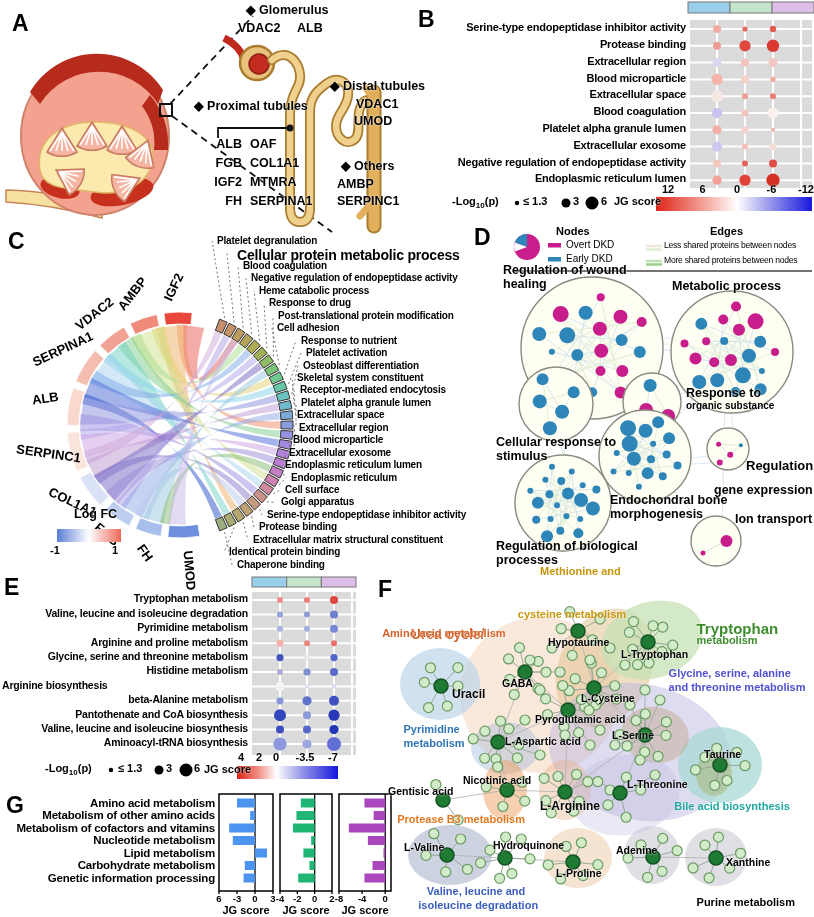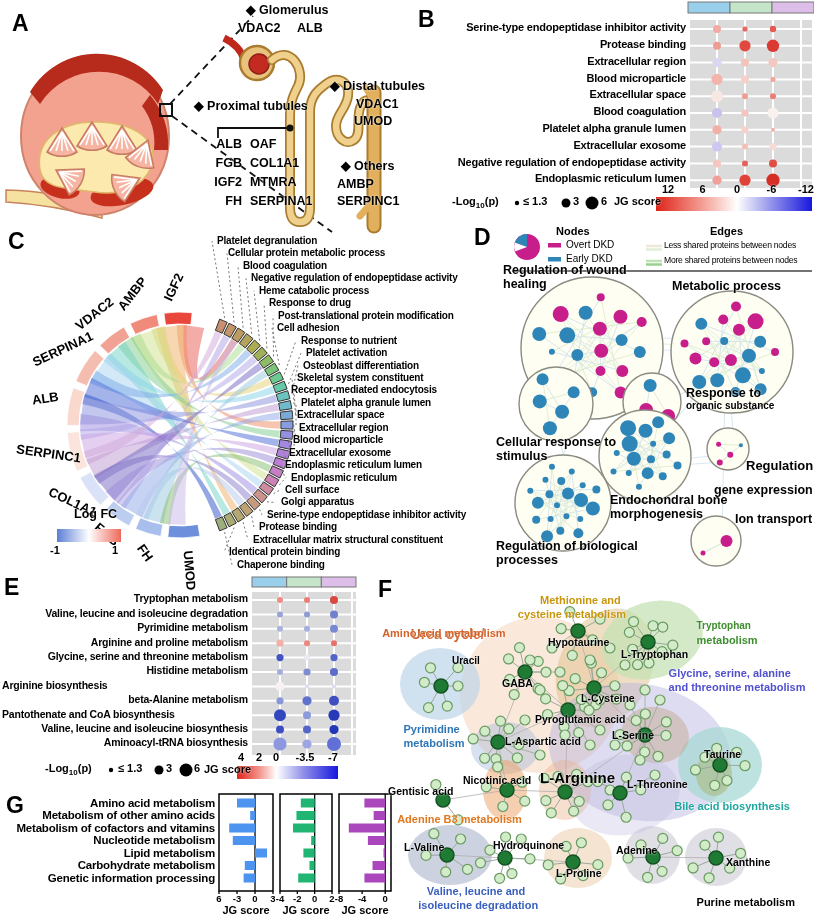--- a/index.html
+++ b/index.html
@@ -960,41 +960,41 @@
       <div class="lbl" style="left: 758.5px; top: 184px; font-size: 11px; width: 26px; text-align: center;">-6</div>
       <div class="lbl" style="left: 793px; top: 184px; font-size: 11px; width: 26px; text-align: center;">-12</div>
       <div class="lbl" style="left: 2px; top: 593.49px; font-size: 10.5px; width: 246px; text-align: right; letter-spacing: -0.2px;">Tryptophan metabolism</div>
       <div class="lbl" style="left: 2px; top: 607.89px; font-size: 10.5px; width: 246px; text-align: right; letter-spacing: -0.2px;">Valine, leucine and isoleucine degradation</div>
       <div class="lbl" style="left: 2px; top: 622.29px; font-size: 10.5px; width: 246px; text-align: right; letter-spacing: -0.2px;">Pyrimidine metabolism</div>
       <div class="lbl" style="left: 2px; top: 636.69px; font-size: 10.5px; width: 246px; text-align: right; letter-spacing: -0.2px;">Arginine and proline metabolism</div>
       <div class="lbl" style="left: 2px; top: 651.09px; font-size: 10.5px; width: 246px; text-align: right; letter-spacing: -0.2px;">Glycine, serine and threonine metabolism</div>
       <div class="lbl" style="left: 2px; top: 665.49px; font-size: 10.5px; width: 246px; text-align: right; letter-spacing: -0.2px;">Histidine metabolism</div>
       <div class="lbl" style="left: 2px; top: 679.89px; font-size: 10.5px; width: 246px; text-align: left; letter-spacing: -0.2px;">Arginine biosynthesis</div>
       <div class="lbl" style="left: 2px; top: 694.29px; font-size: 10.5px; width: 246px; text-align: right; letter-spacing: -0.2px;">beta-Alanine metabolism</div>
-      <div class="lbl" style="left: 2px; top: 708.69px; font-size: 10.5px; width: 246px; text-align: left; letter-spacing: -0.2px;">Pantothenate and CoA biosynthesis</div>
+      <div class="lbl" style="left: 2px; top: 708.69px; font-size: 10.5px; width: 246px; text-align: right; letter-spacing: -0.2px;">Pantothenate and CoA biosynthesis</div>
       <div class="lbl" style="left: 2px; top: 723.09px; font-size: 10.5px; width: 246px; text-align: right; letter-spacing: -0.2px;">Valine, leucine and isoleucine biosynthesis</div>
       <div class="lbl" style="left: 2px; top: 737.49px; font-size: 10.5px; width: 246px; text-align: right; letter-spacing: -0.2px;">Aminoacyl-tRNA biosynthesis</div>
       <div class="lbl" style="left: 228px; top: 752px; font-size: 11px; width: 26px; text-align: center;">4</div>
       <div class="lbl" style="left: 246px; top: 752px; font-size: 11px; width: 26px; text-align: center;">2</div>
       <div class="lbl" style="left: 263px; top: 752px; font-size: 11px; width: 26px; text-align: center;">0</div>
       <div class="lbl" style="left: 292px; top: 752px; font-size: 11px; width: 26px; text-align: center;">-3.5</div>
       <div class="lbl" style="left: 320px; top: 752px; font-size: 11px; width: 26px; text-align: center;">-7</div>
       <div class="lbl" style="left: 217px; top: 236px; font-size: 10px; letter-spacing: -0.2px;">Platelet degranulation</div>
-      <div class="lbl" style="left: 228px; top: 248.45px; font-size: 10px; letter-spacing: -0.2px;">Cellular protein metabolic process</div>
+      <div class="lbl" style="left: 237px; top: 248.45px; font-size: 14px; letter-spacing: -0.2px;">Cellular protein metabolic process</div>
       <div class="lbl" style="left: 243px; top: 260.9px; font-size: 10px; letter-spacing: -0.2px;">Blood coagulation</div>
       <div class="lbl" style="left: 251px; top: 273.35px; font-size: 10px; letter-spacing: -0.2px;">Negative regulation of endopeptidase activity</div>
       <div class="lbl" style="left: 259px; top: 285.8px; font-size: 10px; letter-spacing: -0.2px;">Heme catabolic process</div>
       <div class="lbl" style="left: 269px; top: 298.25px; font-size: 10px; letter-spacing: -0.2px;">Response to drug</div>
       <div class="lbl" style="left: 278px; top: 310.7px; font-size: 10px; letter-spacing: -0.2px;">Post-translational protein modification</div>
       <div class="lbl" style="left: 277px; top: 323.15px; font-size: 10px; letter-spacing: -0.2px;">Cell adhesion</div>
       <div class="lbl" style="left: 301px; top: 335.6px; font-size: 10px; letter-spacing: -0.2px;">Response to nutrient</div>
       <div class="lbl" style="left: 306px; top: 348.05px; font-size: 10px; letter-spacing: -0.2px;">Platelet activation</div>
       <div class="lbl" style="left: 303px; top: 360.5px; font-size: 10px; letter-spacing: -0.2px;">Osteoblast differentiation</div>
       <div class="lbl" style="left: 297px; top: 372.95px; font-size: 10px; letter-spacing: -0.2px;">Skeletal system constituent</div>
-      <div class="lbl" style="left: 291px; top: 385.4px; font-size: 10px; letter-spacing: -0.2px;">Receptor-mediated endocytosis</div>
+      <div class="lbl" style="left: 300px; top: 385.4px; font-size: 10px; letter-spacing: -0.2px;">Receptor-mediated endocytosis</div>
       <div class="lbl" style="left: 301px; top: 397.85px; font-size: 10px; letter-spacing: -0.2px;">Platelet alpha granule lumen</div>
       <div class="lbl" style="left: 297px; top: 410.3px; font-size: 10px; letter-spacing: -0.2px;">Extracellular space</div>
       <div class="lbl" style="left: 299px; top: 422.75px; font-size: 10px; letter-spacing: -0.2px;">Extracellular region</div>
       <div class="lbl" style="left: 293px; top: 435.2px; font-size: 10px; letter-spacing: -0.2px;">Blood microparticle</div>
       <div class="lbl" style="left: 289px; top: 447.65px; font-size: 10px; letter-spacing: -0.2px;">Extracellular exosome</div>
       <div class="lbl" style="left: 285px; top: 460.1px; font-size: 10px; letter-spacing: -0.2px;">Endoplasmic reticulum lumen</div>
       <div class="lbl" style="left: 291px; top: 472.55px; font-size: 10px; letter-spacing: -0.2px;">Endoplasmic reticulum</div>
       <div class="lbl" style="left: 285px; top: 485px; font-size: 10px; letter-spacing: -0.2px;">Cell surface</div>
       <div class="lbl" style="left: 281px; top: 497.45px; font-size: 10px; letter-spacing: -0.2px;">Golgi apparatus</div>
       <div class="lbl" style="left: 267px; top: 509.9px; font-size: 10px; letter-spacing: -0.2px;">Serine-type endopeptidase inhibitor activity</div>
@@ -1009,49 +1009,49 @@
       <div class="lbl" style="left: 496px; top: 450px; font-size: 12.5px;">stimulus</div>
       <div class="lbl" style="left: 686px; top: 387px; font-size: 12.5px;">Response to</div>
       <div class="lbl" style="left: 686px; top: 401px; font-size: 10px;">organic substance</div>
       <div class="lbl" style="left: 610px; top: 494px; font-size: 12.5px;">Endochondral bone</div>
       <div class="lbl" style="left: 610px; top: 508px; font-size: 12.5px;">morphogenesis</div>
       <div class="lbl" style="left: 714px; top: 459px; font-size: 13px; padding-left: 32px;">Regulation of</div>
       <div class="lbl" style="left: 714px; top: 484px; font-size: 12.5px;">gene expression</div>
       <div class="lbl" style="left: 496px; top: 540px; font-size: 12.5px;">Regulation of biological</div>
       <div class="lbl" style="left: 496px; top: 554px; font-size: 12.5px;">processes</div>
       <div class="lbl" style="left: 735px; top: 513px; font-size: 12.5px;">Ion transport</div>
-      <div class="lbl" style="left: 452px; top: 656px; font-size: 10px;">Uracil</div>
+      <div class="lbl" style="left: 452px; top: 688px; font-size: 12px;">Uracil</div>
       <div class="lbl" style="left: 502px; top: 678px; font-size: 10.5px;">GABA</div>
       <div class="lbl" style="left: 548px; top: 637px; font-size: 10.5px;">Hypotaurine</div>
       <div class="lbl" style="left: 621px; top: 649px; font-size: 10.5px;">L-Tryptophan</div>
       <div class="lbl" style="left: 581px; top: 693px; font-size: 10.5px;">L-Cysteine</div>
       <div class="lbl" style="left: 535px; top: 714px; font-size: 10.5px;">Pyroglutamic acid</div>
       <div class="lbl" style="left: 505px; top: 736px; font-size: 10.5px;">L-Aspartic acid</div>
       <div class="lbl" style="left: 612px; top: 730px; font-size: 10.5px;">L-Serine</div>
       <div class="lbl" style="left: 388px; top: 786px; font-size: 10.5px;">Gentisic acid</div>
       <div class="lbl" style="left: 463px; top: 775px; font-size: 10.5px;">Nicotinic acid</div>
-      <div class="lbl" style="left: 540px; top: 770px; font-size: 15px;">L-Arginine</div>
+      <div class="lbl" style="left: 540px; top: 800px; font-size: 12px;">L-Arginine</div>
       <div class="lbl" style="left: 627px; top: 779px; font-size: 10.5px;">L-Threonine</div>
       <div class="lbl" style="left: 704px; top: 749px; font-size: 10.5px;">Taurine</div>
       <div class="lbl" style="left: 404px; top: 842px; font-size: 10.5px;">L-Valine</div>
       <div class="lbl" style="left: 493px; top: 840px; font-size: 10.5px;">Hydroquinone</div>
       <div class="lbl" style="left: 556px; top: 868px; font-size: 10.5px;">L-Proline</div>
       <div class="lbl" style="left: 616px; top: 845px; font-size: 10.5px;">Adenine</div>
       <div class="lbl" style="left: 726px; top: 857px; font-size: 10.5px;">Xanthine</div>
       <div class="lbl" style="left: 410.65px; top: 614px; font-size: 14px; color: rgb(210, 98, 42); margin-top: 13px;">Urea cycle/</div>
       <div class="lbl" style="left: 382.15px; top: 627.5px; font-size: 11px; color: rgb(210, 98, 42);">Amino acid metabolism</div>
-      <div class="lbl" style="left: 532.1px; top: 595px; font-size: 11px; color: rgb(200, 150, 12); padding-left: 8px;">Methionine and</div>
+      <div class="lbl" style="left: 532.1px; top: 566px; font-size: 11px; color: rgb(200, 150, 12); padding-left: 8px;">Methionine and</div>
       <div class="lbl" style="left: 517.85px; top: 608.5px; font-size: 11px; color: rgb(200, 150, 12);">cysteine metabolism</div>
-      <div class="lbl" style="left: 696.5px; top: 621px; font-size: 10px; color: rgb(62, 142, 46);">Tryptophan</div>
+      <div class="lbl" style="left: 696.5px; top: 621px; font-size: 15px; color: rgb(62, 142, 46);">Tryptophan</div>
       <div class="lbl" style="left: 696.5px; top: 634.5px; font-size: 11px; color: rgb(62, 142, 46);">metabolism</div>
       <div class="lbl" style="left: 668.6px; top: 668px; font-size: 11px; color: rgb(80, 80, 208);">Glycine, serine, alanine</div>
       <div class="lbl" style="left: 668.6px; top: 681.5px; font-size: 11px; color: rgb(80, 80, 208);">and threonine metabolism</div>
       <div class="lbl" style="left: 403.5px; top: 724px; font-size: 11px; color: rgb(46, 117, 182);">Pyrimidine</div>
       <div class="lbl" style="left: 403.5px; top: 737.5px; font-size: 11px; color: rgb(46, 117, 182);">metabolism</div>
-      <div class="lbl" style="left: 397.15px; top: 814px; font-size: 11px; color: rgb(224, 120, 32);">Adenine B3 metabolism</div>
+      <div class="lbl" style="left: 397.15px; top: 814px; font-size: 11px; color: rgb(224, 120, 32);">Protease B3 metabolism</div>
       <div class="lbl" style="left: 674.3px; top: 801px; font-size: 11px; color: rgb(31, 168, 160);">Bile acid biosynthesis</div>
       <div class="lbl" style="left: 426.85px; top: 886px; font-size: 11px; color: rgb(58, 95, 191);">Valine, leucine and</div>
       <div class="lbl" style="left: 418.3px; top: 899.5px; font-size: 11px; color: rgb(58, 95, 191);">isoleucine degradation</div>
       <div class="lbl" style="left: 696.55px; top: 897px; font-size: 11px; color: rgb(0, 0, 0);">Purine metabolism</div>
       <div class="lbl" style="left: 0px; top: 796.5px; font-size: 11.5px; width: 215px; text-align: right; letter-spacing: -0.2px;">Amino acid metabolism</div>
       <div class="lbl" style="left: 0px; top: 809px; font-size: 11.5px; width: 215px; text-align: right; letter-spacing: -0.2px;">Metabolism of other amino acids</div>
       <div class="lbl" style="left: 0px; top: 821.5px; font-size: 11.5px; width: 215px; text-align: right; letter-spacing: -0.2px;">Metabolism of cofactors and vitamins</div>
       <div class="lbl" style="left: 0px; top: 834px; font-size: 11.5px; width: 215px; text-align: right; letter-spacing: -0.2px;">Nucleotide metabolism</div>
       <div class="lbl" style="left: 0px; top: 846.5px; font-size: 11.5px; width: 215px; text-align: right; letter-spacing: -0.2px;">Lipid metabolism</div>
       <div class="lbl" style="left: 0px; top: 859px; font-size: 11.5px; width: 215px; text-align: right; letter-spacing: -0.2px;">Carbohydrate metabolism</div>

